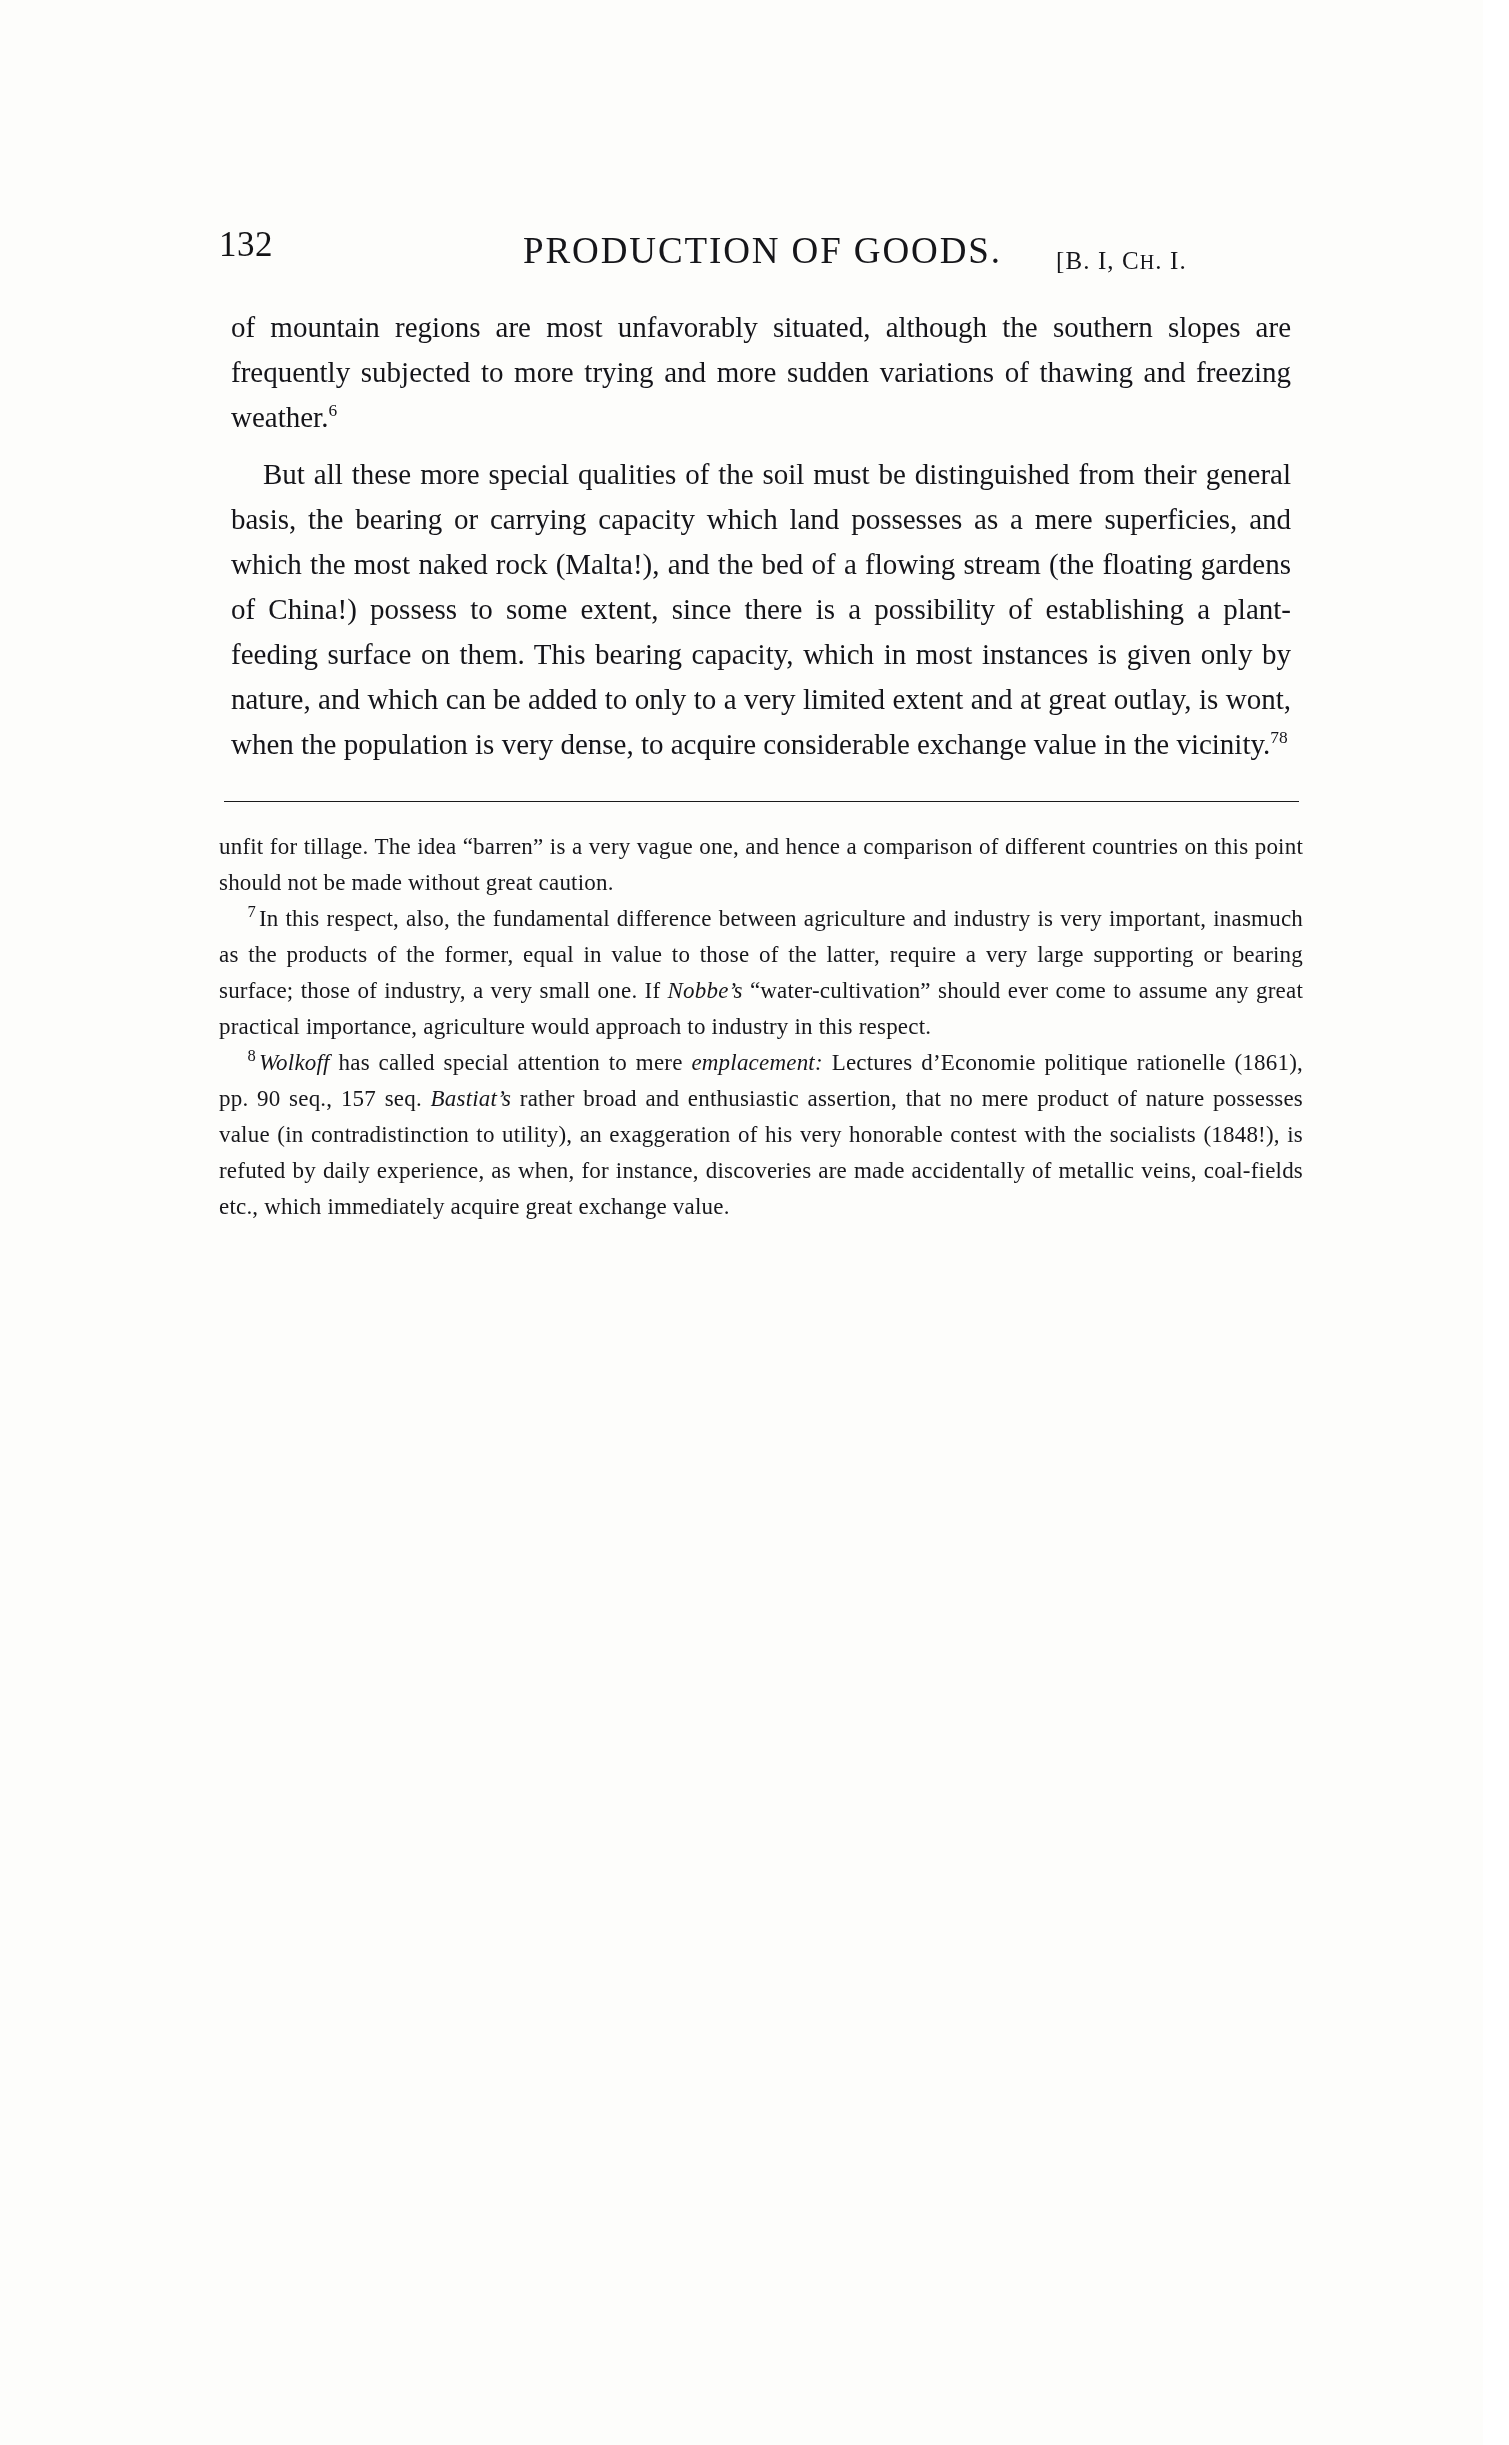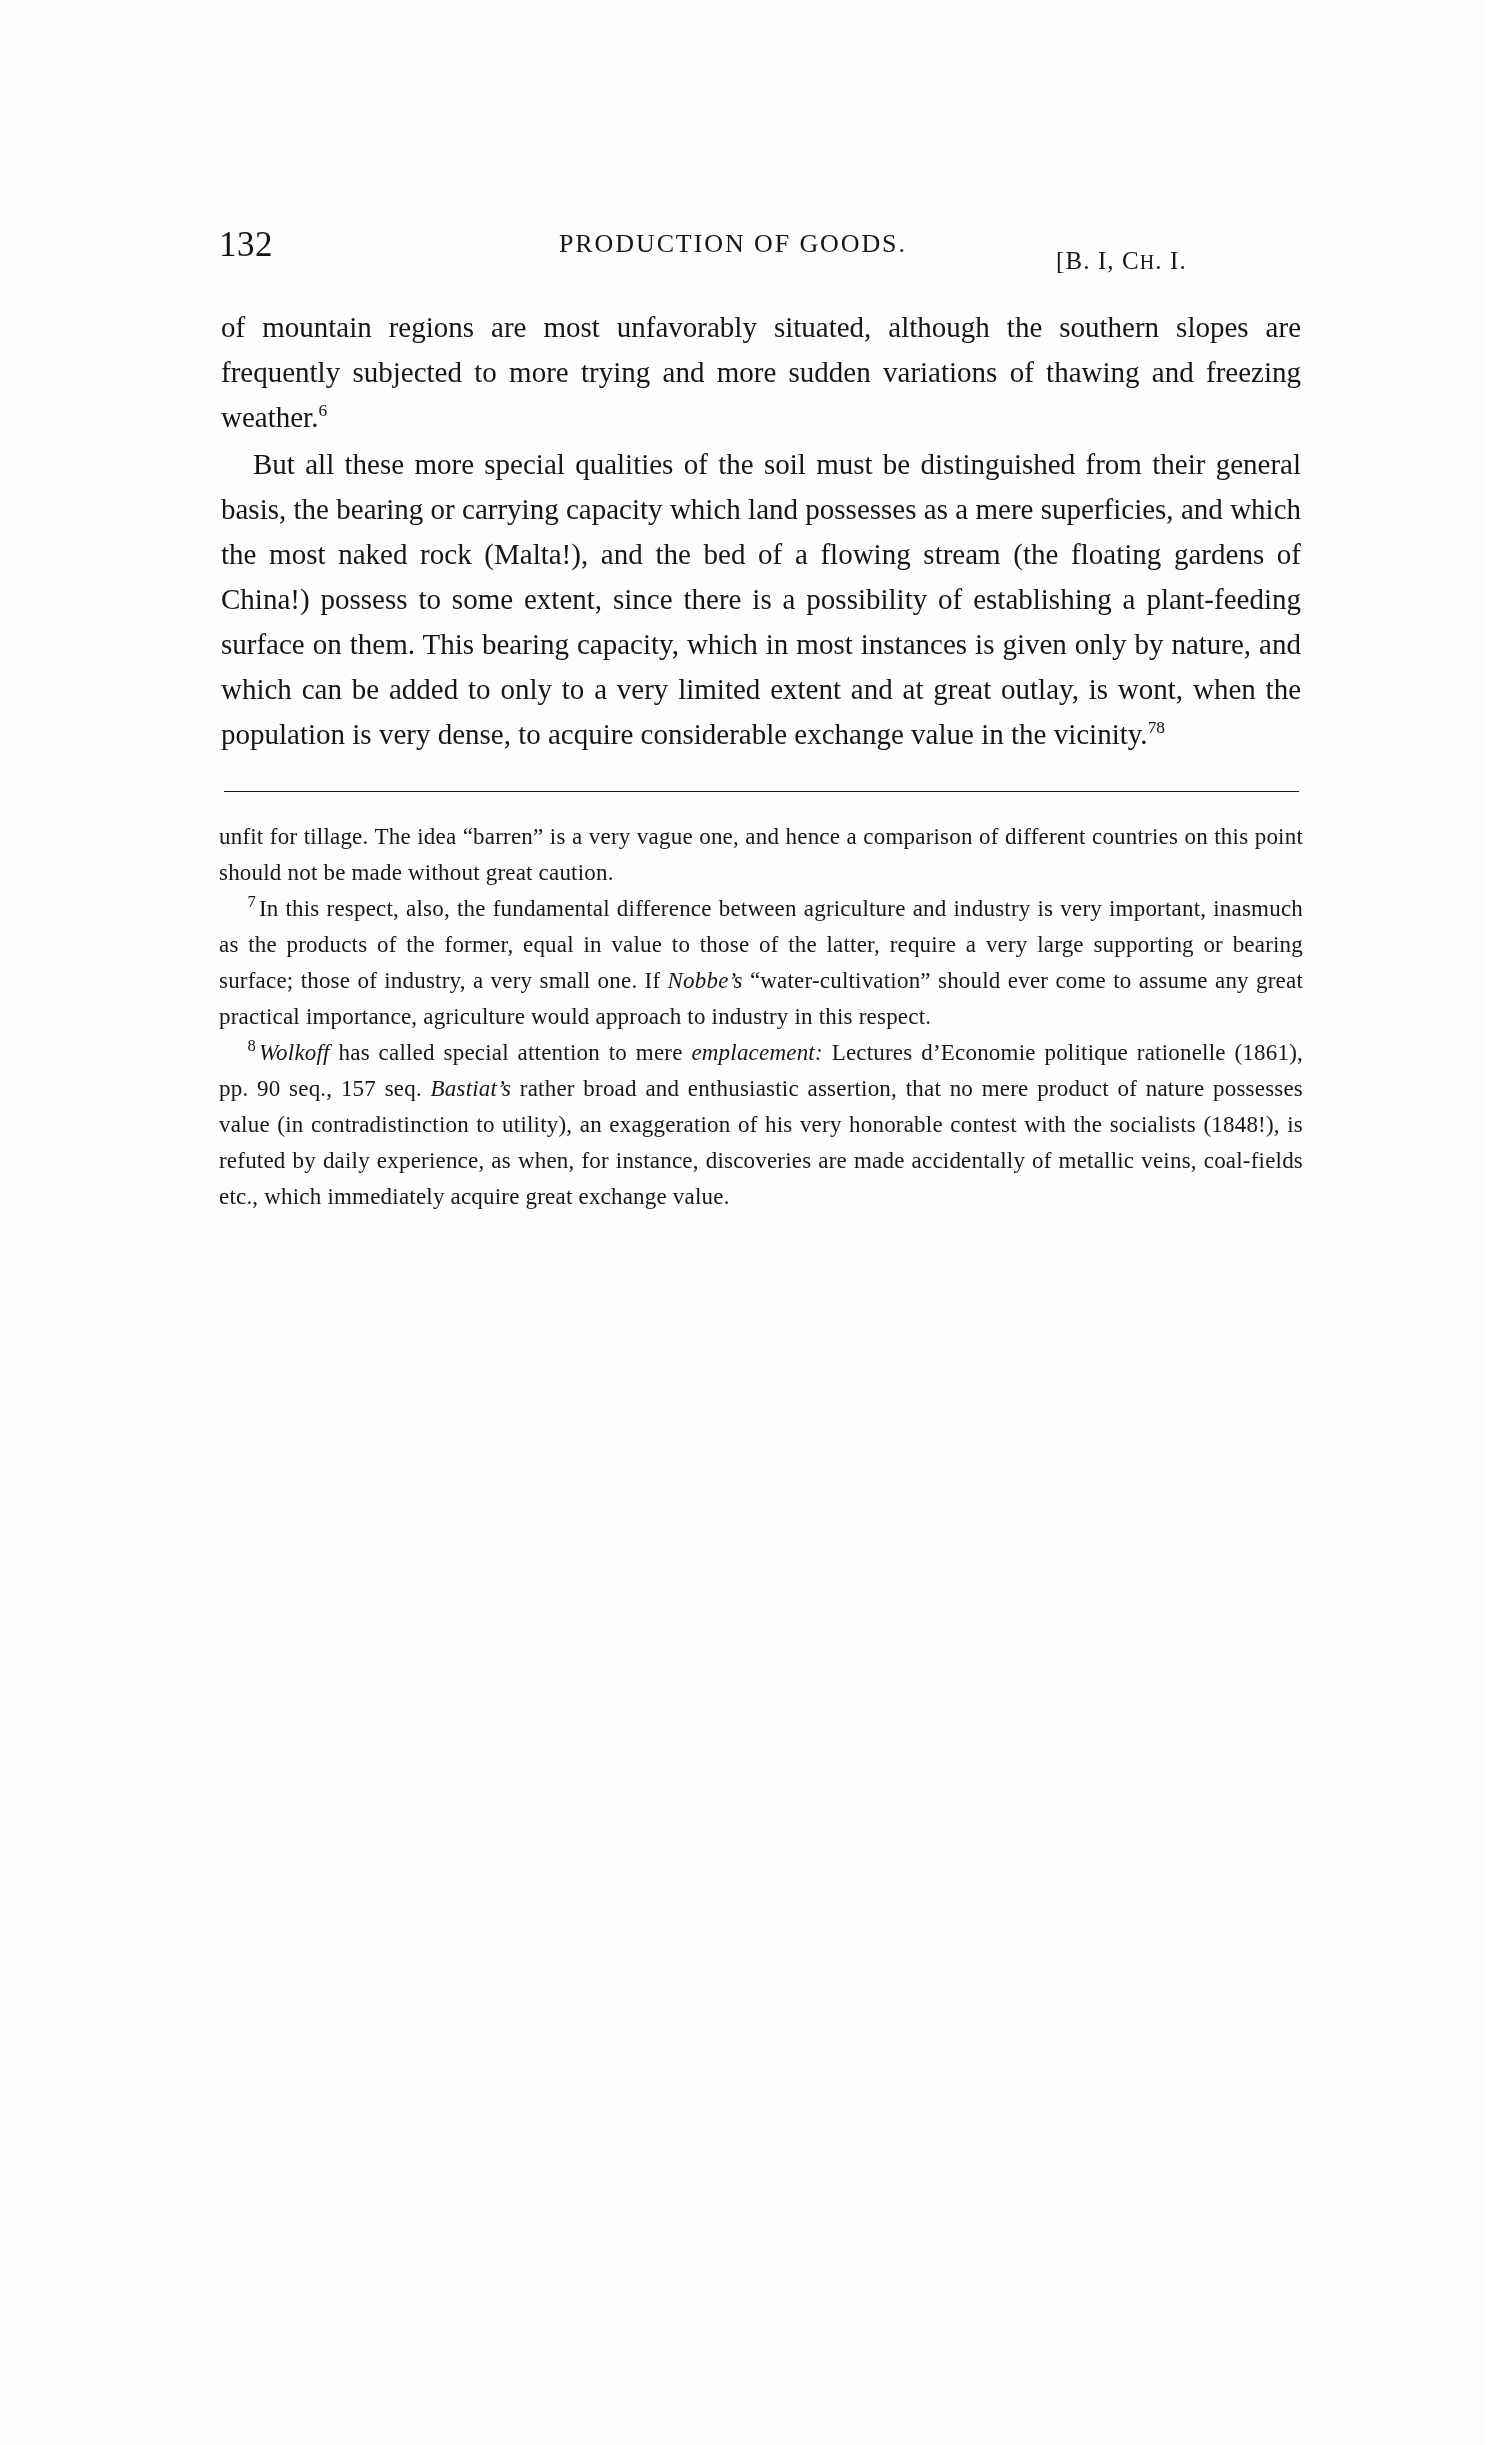--- a/index.html
+++ b/index.html
@@ -41,25 +41,24 @@
     letter-spacing: 0.5px;
     color: #131315;
     position: absolute;
     left: 0;
     top: 21px;
   }
   .runhead-title {
     position: absolute;
     left: 304px;
     top: 25px;
-    font-size: 26px;
+    font-size: 37px;
     letter-spacing: 1.9px;
     font-weight: normal;
     color: #16161a;
-    margin-left: 36px;
   }
   .runhead-ref {
     position: absolute;
     left: 837px;
     top: 43px;
     font-size: 25px;
     letter-spacing: 1.1px;
     color: #16161a;
   }
   .runhead-ref .sm {
@@ -69,21 +68,21 @@
   
   .bodytext {
     margin-top: 44px;
     font-size: 29px;
     line-height: 45px;
     text-align: justify;
     text-justify: inter-word;
     color: #15151a;
   }
   .bodytext p {
-    margin: 2px;
+    margin: 12px;
   }
   .bodytext p.indent {
     text-indent: 32px;
   }
   .bodytext sup, .notes sup {
     font-size: 0.60em;
     vertical-align: super;
     line-height: 0;
   }
   

